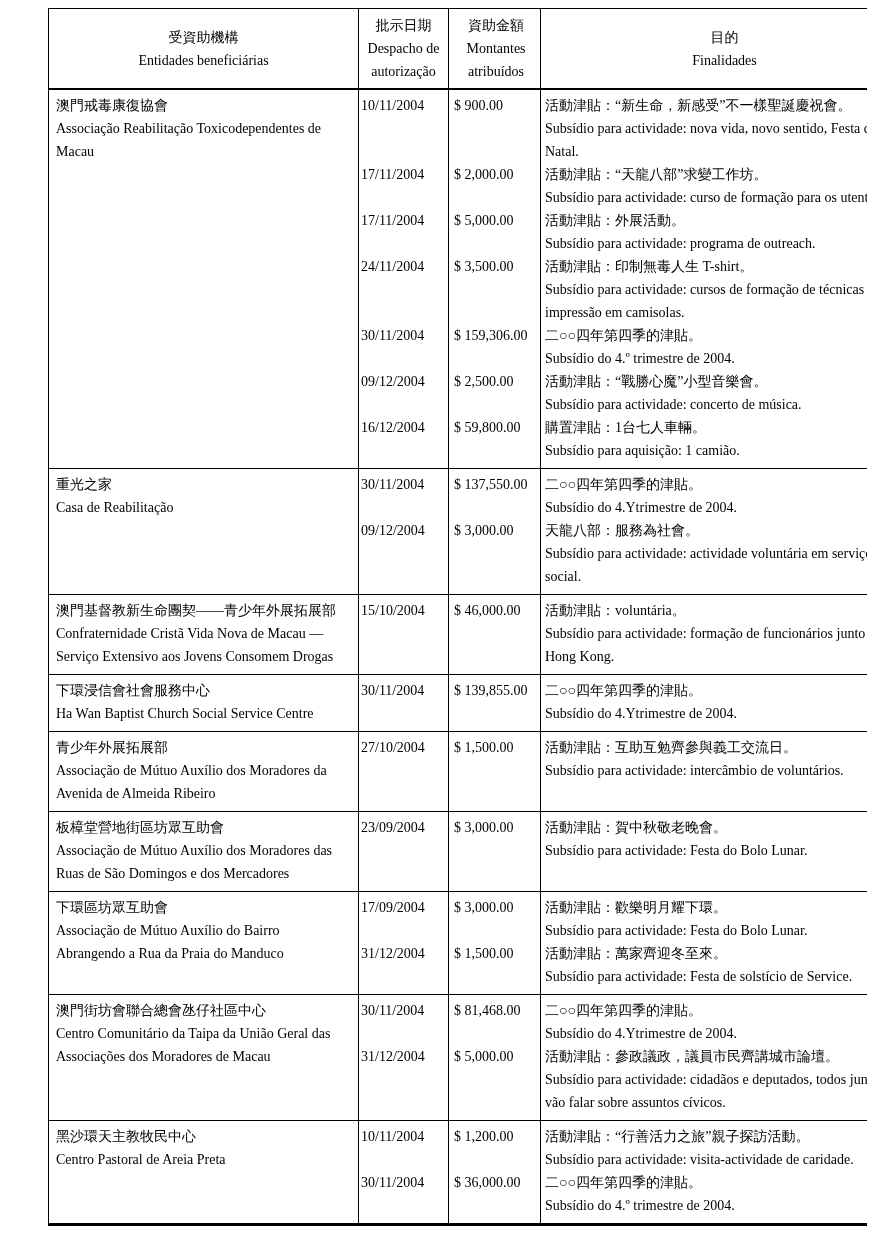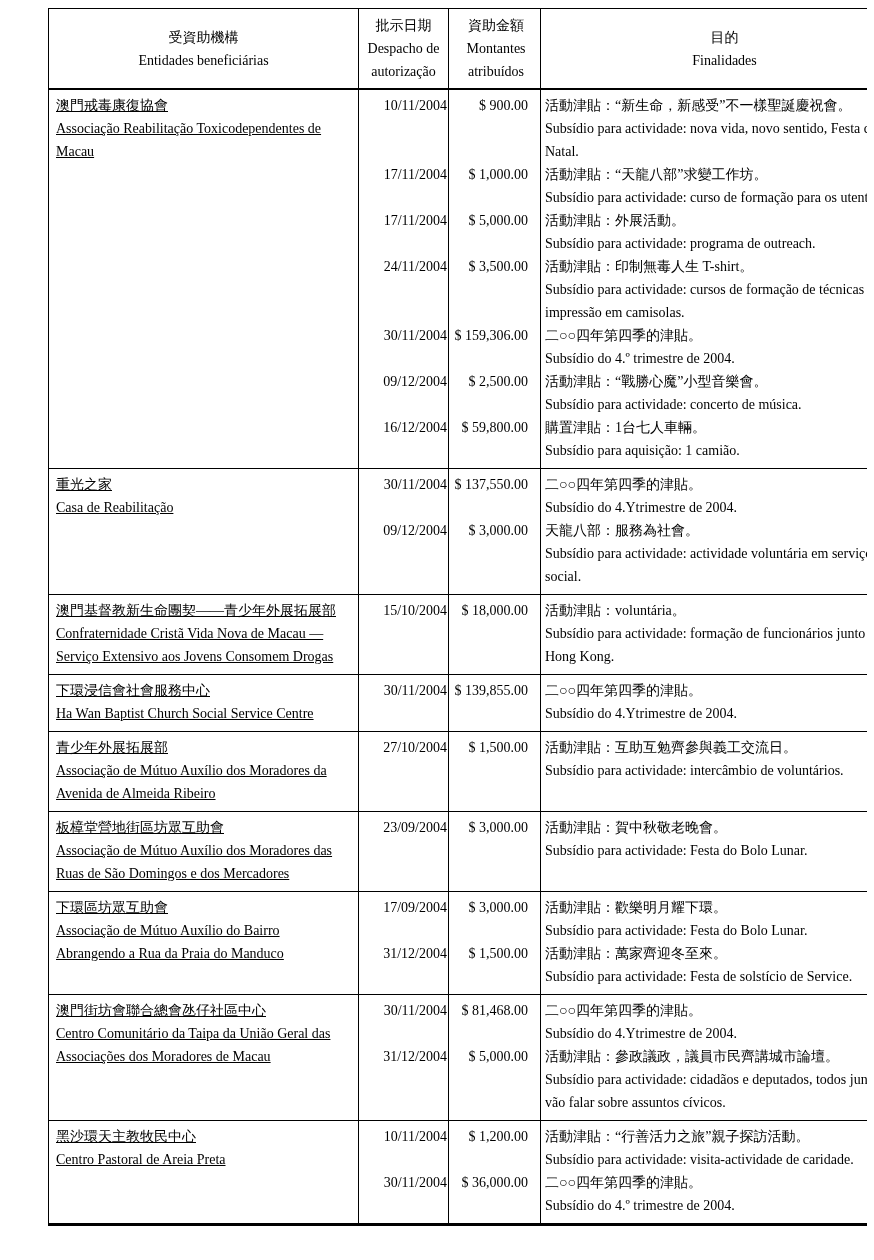--- a/index.html
+++ b/index.html
@@ -28,23 +28,23 @@
   thead th {
     border-bottom: 2px solid #000;
     font-weight: normal;
     text-align: center;
     vertical-align: middle;
     padding: 5px 3px;
   }
   thead th.c-amount { text-align: center; padding-left: 6px; }
   tr.group-start td { border-top: 1px solid #000; padding-top: 4px; }
   tr.group-end td { padding-bottom: 6px; }
-  td.c-entity { padding-left: 7px; padding-right: 8px; text-decoration: underline; }
-  td.c-date { text-align: right; padding-left: 2px; padding-right: 1px; white-space: nowrap; }
-  td.c-amount { text-align: right; padding-right: 12px; white-space: nowrap; }
+  td.c-entity { padding-left: 7px; padding-right: 8px; }
+  td.c-date { text-align: left; padding-left: 2px; padding-right: 1px; white-space: nowrap; }
+  td.c-amount { padding-right: 12px; white-space: nowrap; }
   td.c-purpose { padding-left: 4px; padding-right: 4px; }
 </style>
 </head>
 <body>
 
 <table class="subsidy">
   <colgroup>
     <col style="width:310px">
     <col style="width:90px">
     <col style="width:92px">
@@ -78,21 +78,21 @@
         </td>
         <td class="c-date">10/11/2004</td>
         <td class="c-amount">$ 900.00</td>
         <td class="c-purpose">
           <div>活動津貼：“新生命，新感受”不一樣聖誕慶祝會。</div>
           <div>Subsídio para actividade: nova vida, novo sentido, Festa de Natal.</div>
         </td>
       </tr>
       <tr>
         <td class="c-date">17/11/2004</td>
-        <td class="c-amount">$ 1,000.00</td>
+        <td class="c-amount">$ 2,000.00</td>
         <td class="c-purpose">
           <div>活動津貼：“天龍八部”求變工作坊。</div>
           <div>Subsídio para actividade: curso de formação para os utentes.</div>
         </td>
       </tr>
       <tr>
         <td class="c-date">17/11/2004</td>
         <td class="c-amount">$ 5,000.00</td>
         <td class="c-purpose">
           <div>活動津貼：外展活動。</div>
@@ -150,21 +150,21 @@
           <div>天龍八部：服務為社會。</div>
           <div>Subsídio para actividade: actividade voluntária em serviço social.</div>
         </td>
       </tr>
       <tr class="group-start group-end">
         <td class="c-entity" rowspan="1">
           <div>澳門基督教新生命團契——青少年外展拓展部</div>
           <div>Confraternidade Cristã Vida Nova de Macau — Serviço Extensivo aos Jovens Consomem Drogas</div>
         </td>
         <td class="c-date">15/10/2004</td>
-        <td class="c-amount">$ 18,000.00</td>
+        <td class="c-amount">$ 46,000.00</td>
         <td class="c-purpose">
           <div>活動津貼：voluntária。</div>
           <div>Subsídio para actividade: formação de funcionários junto a Hong Kong.</div>
         </td>
       </tr>
       <tr class="group-start group-end">
         <td class="c-entity" rowspan="1">
           <div>下環浸信會社會服務中心</div>
           <div>Ha Wan Baptist Church Social Service Centre</div>
         </td>

